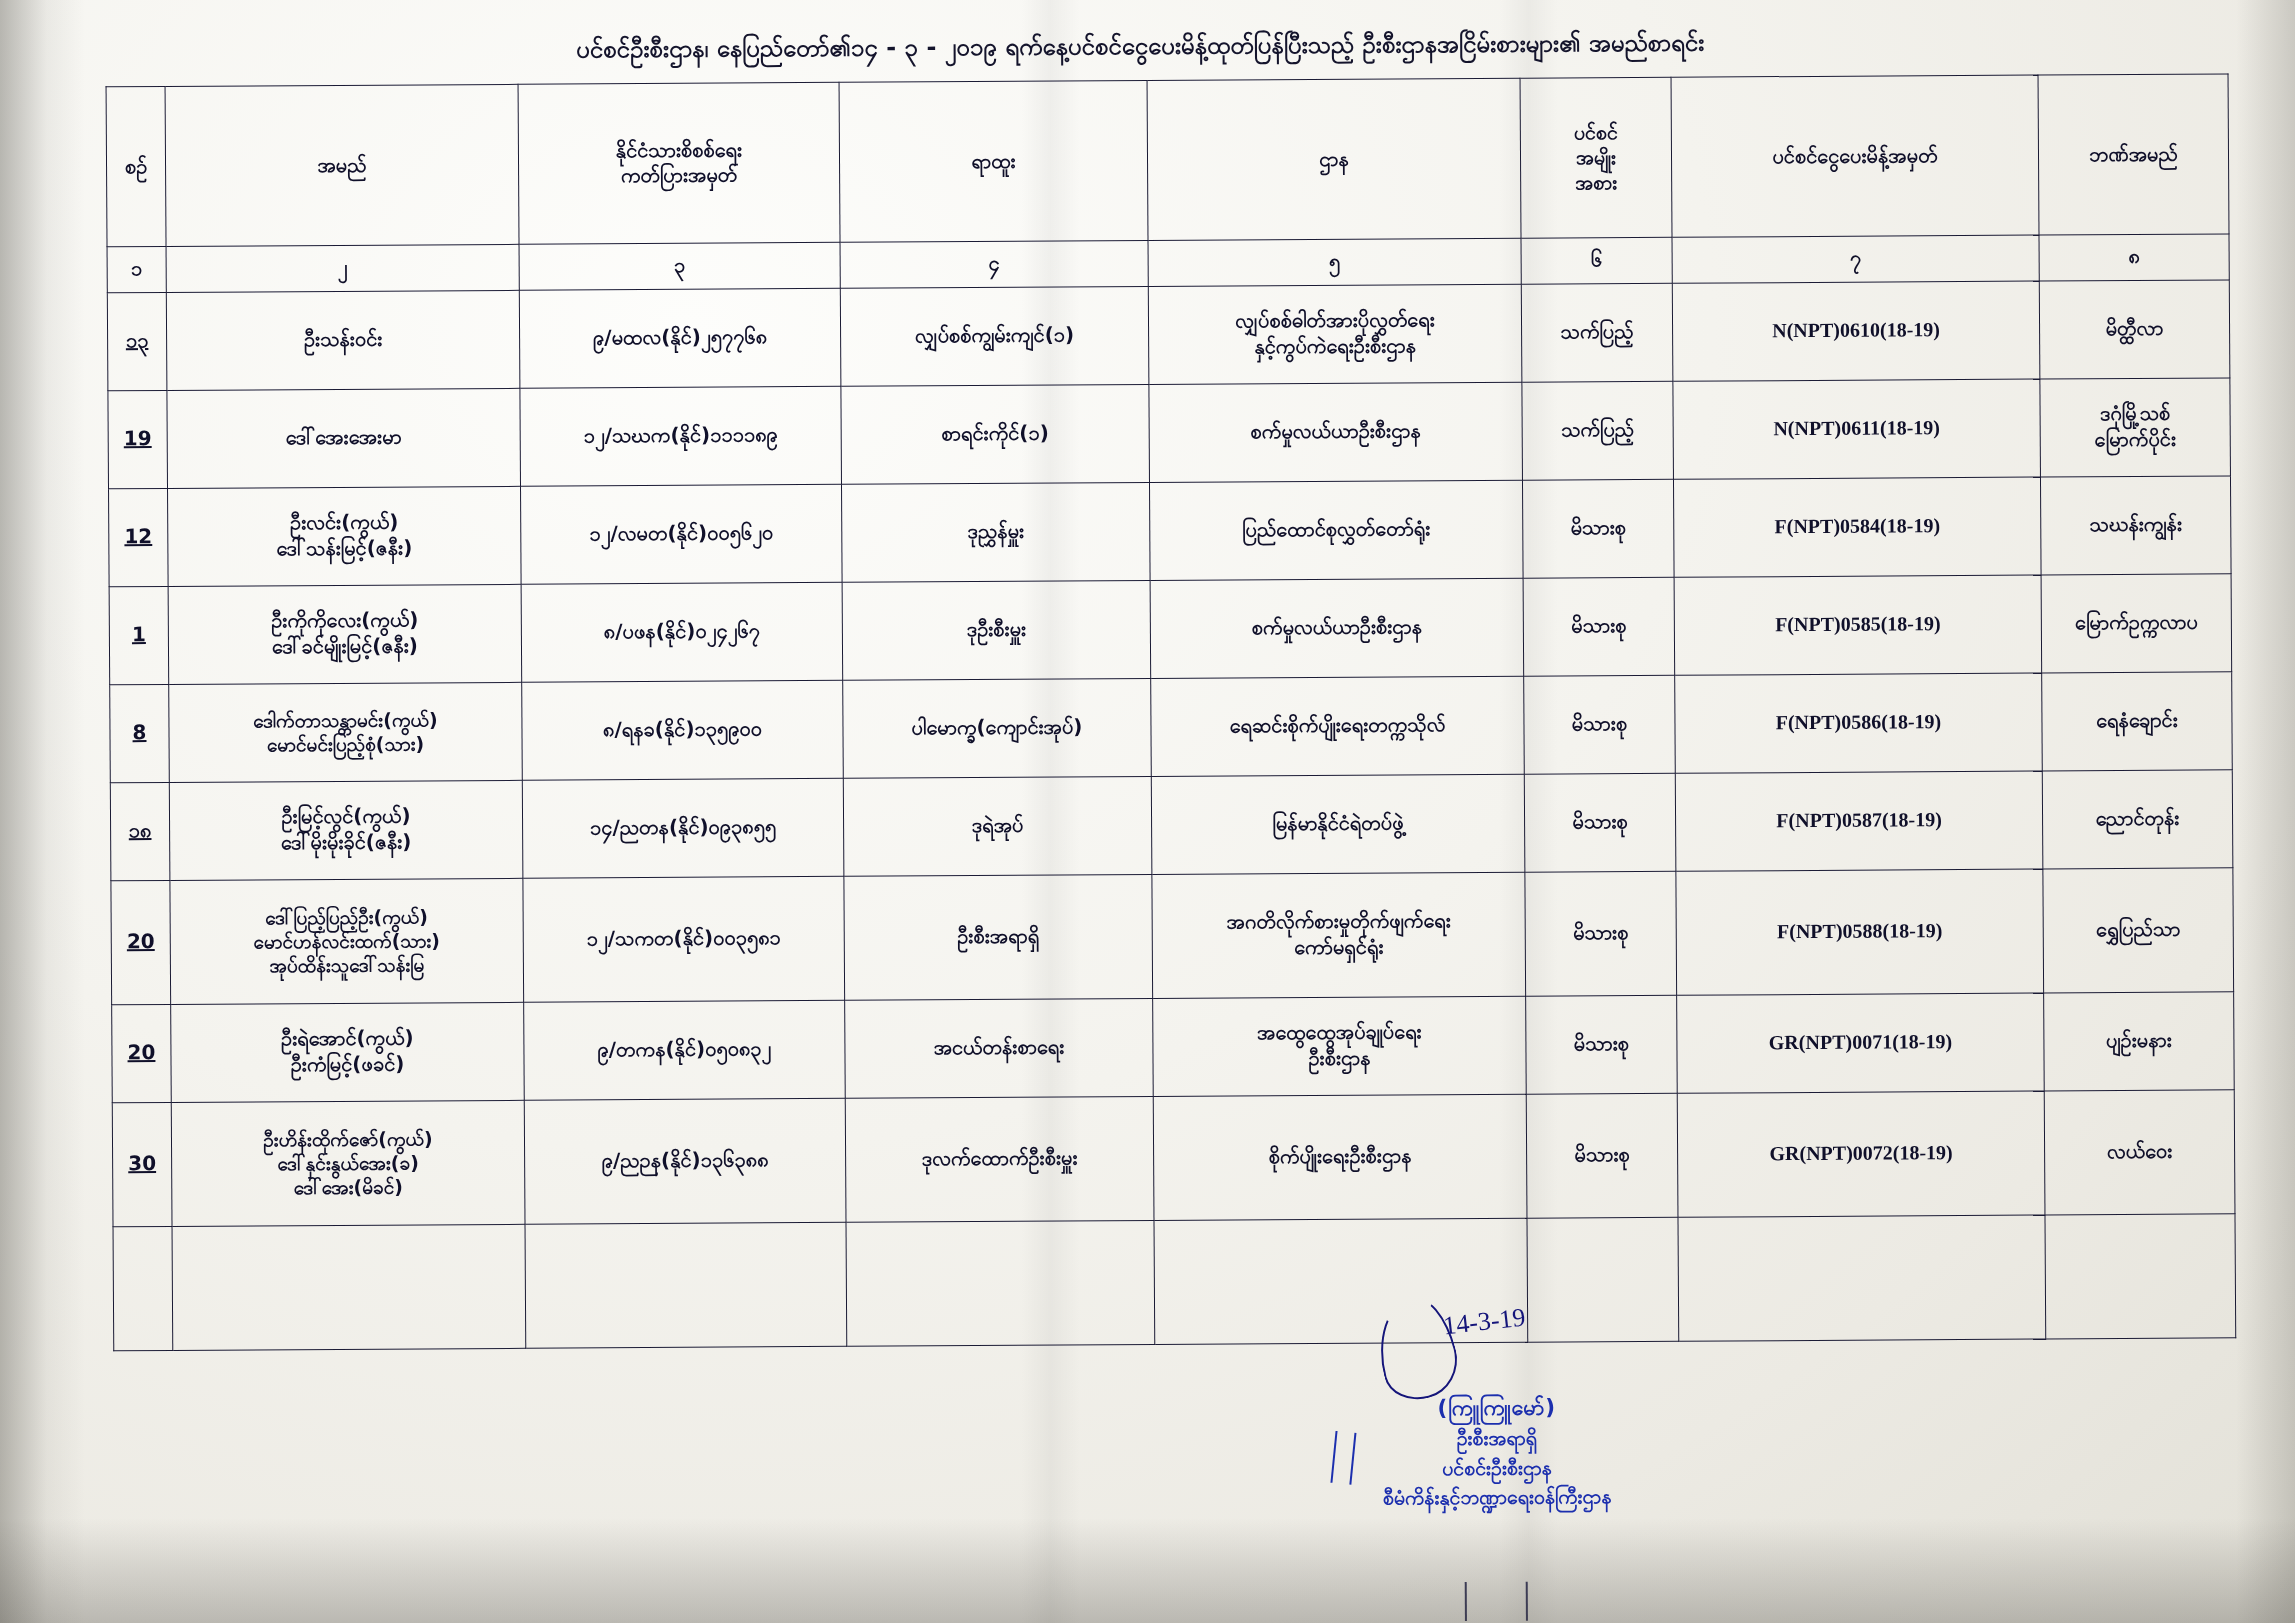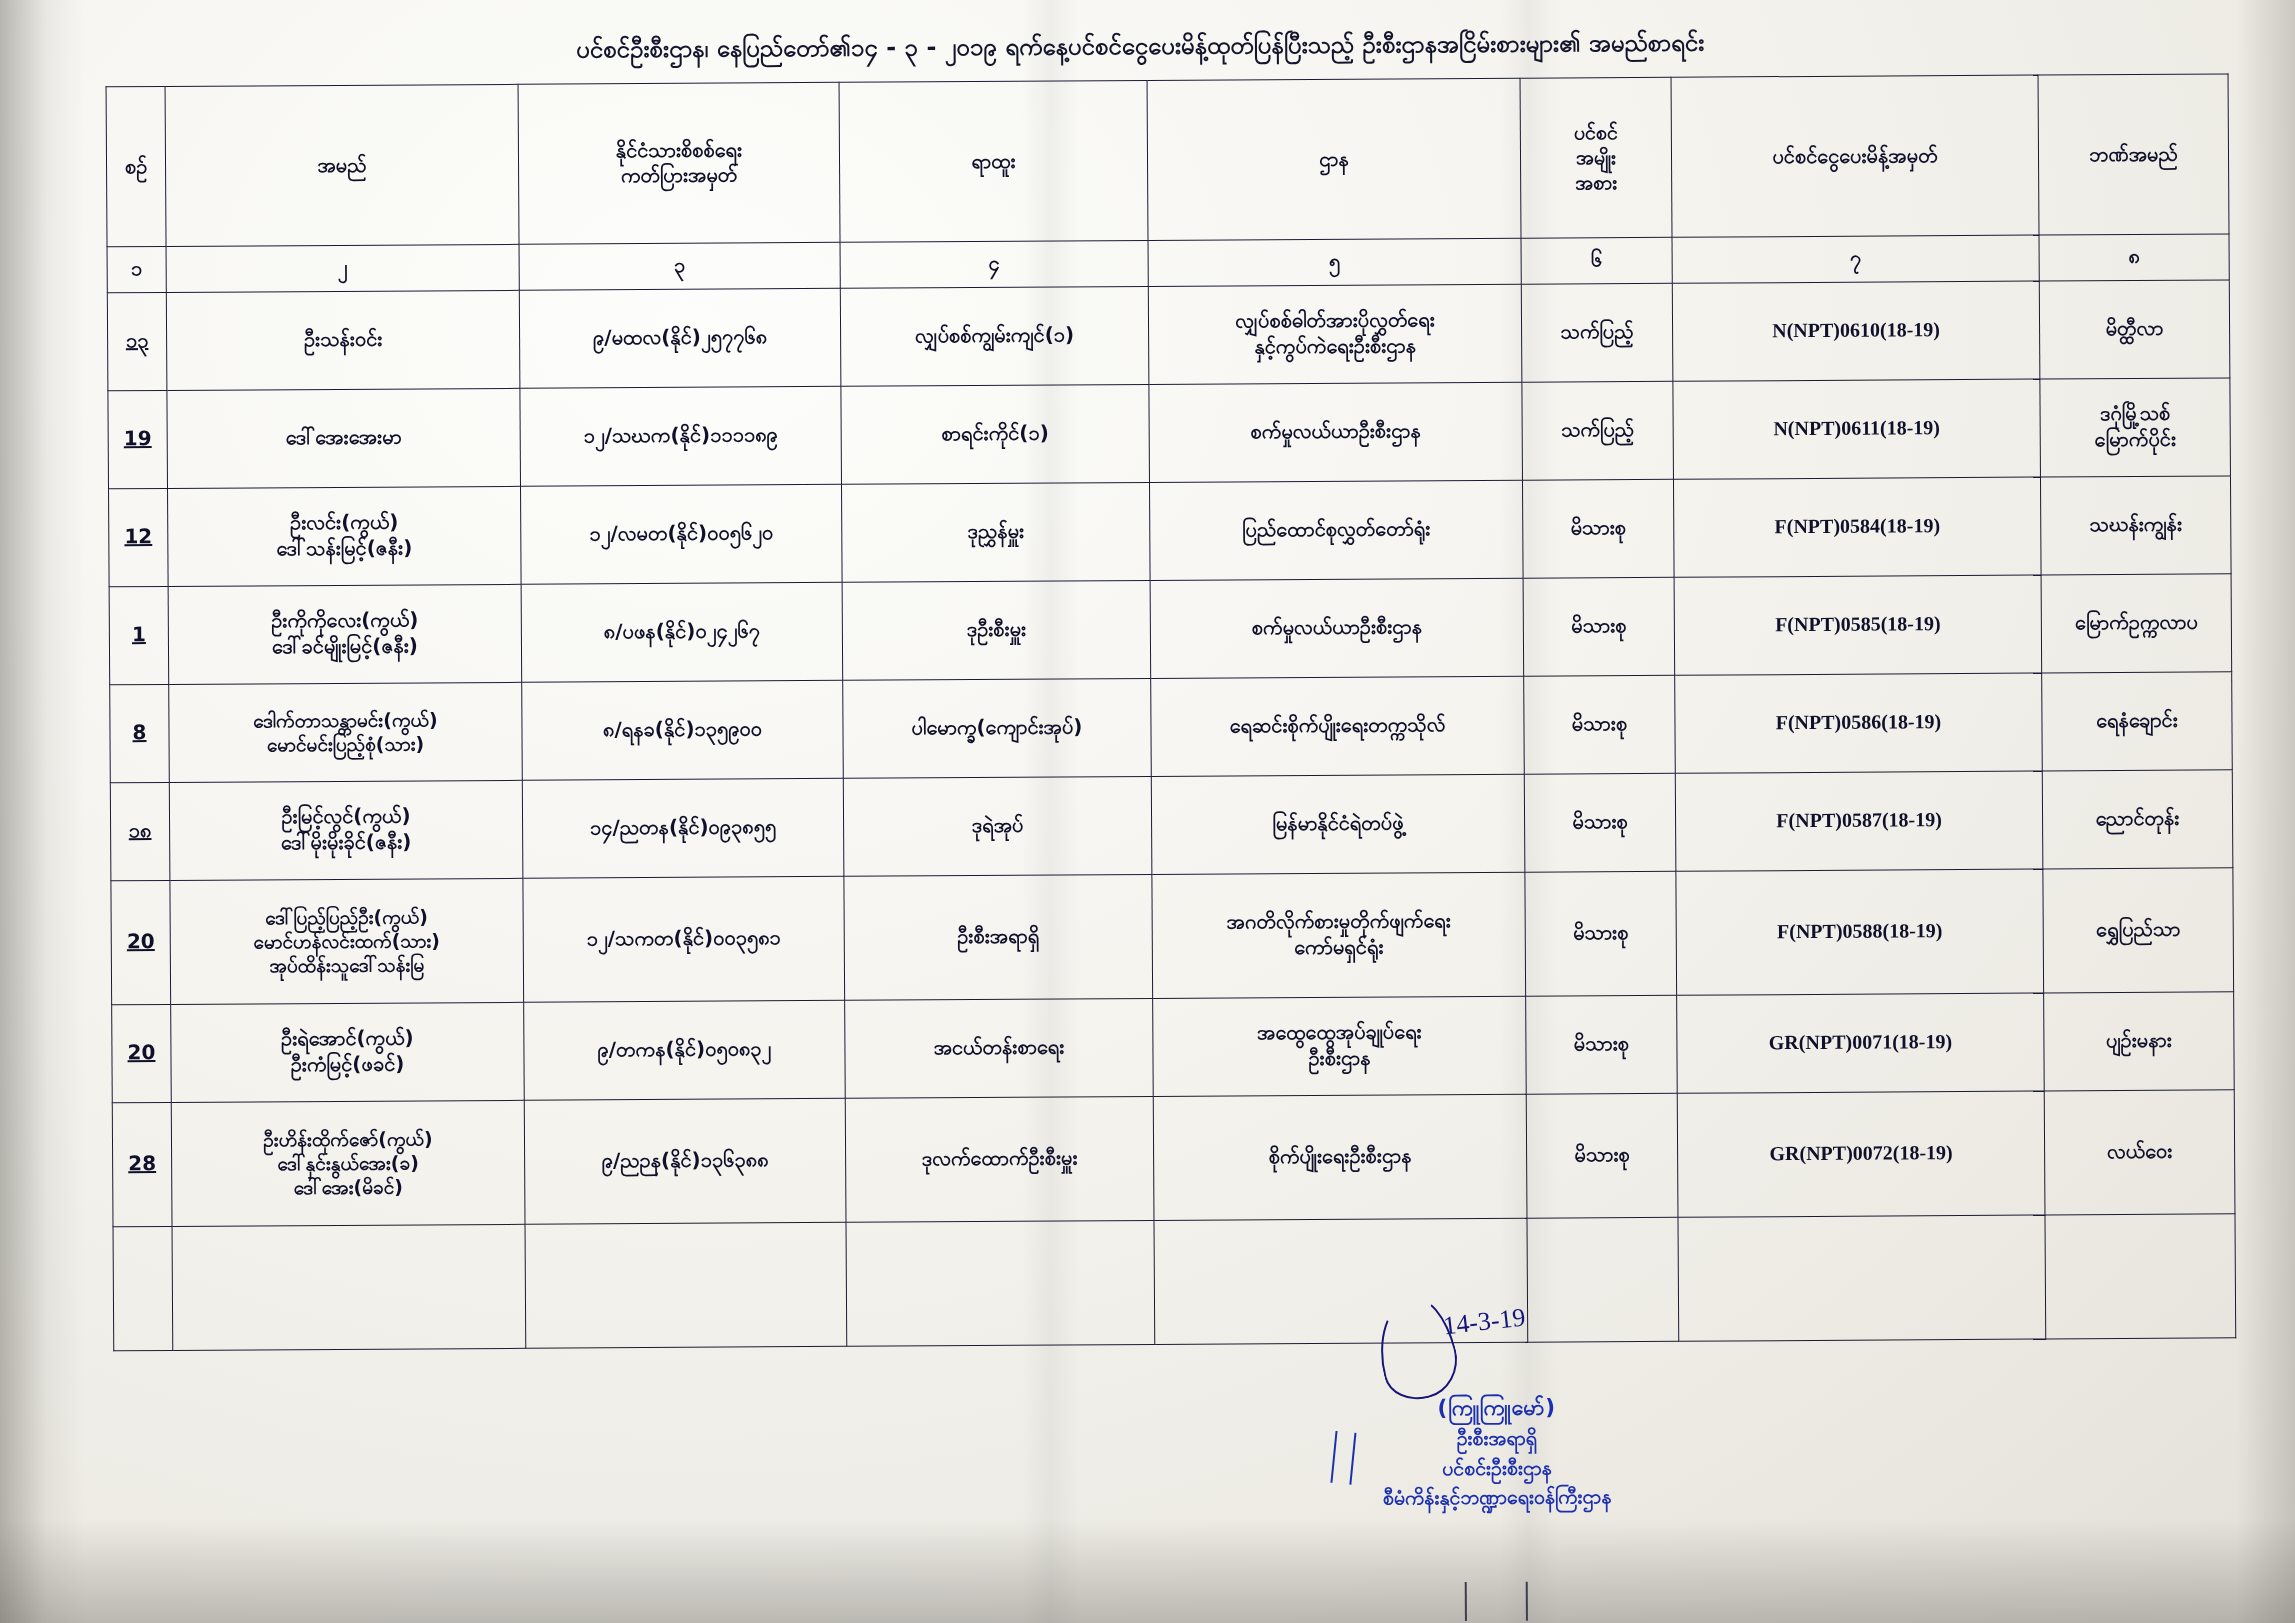--- a/index.html
+++ b/index.html
@@ -318,21 +318,21 @@
 ဦးကံမြင့်(ဖခင်)</td>
           <td class="cell-nrc">၉/တကန(နိုင်)၀၅၀၈၃၂</td>
           <td>အငယ်တန်းစာရေး</td>
           <td style="white-space:pre-line">အထွေထွေအုပ်ချုပ်ရေး
 ဦးစီးဌာန</td>
           <td>မိသားစု</td>
           <td class="cell-pension-no">GR(NPT)0071(18-19)</td>
           <td style="white-space:pre-line">ပျဉ်းမနား</td>
         </tr>
         <tr class="r taller">
-          <td class="cell-no">28</td>
+          <td class="cell-no">30</td>
           <td class="cell-name" style="white-space:pre-line;font-size:19px">ဦးဟိန်းထိုက်ဇော်(ကွယ်)
 ဒေါ်နှင်းနွယ်အေး(ခ)
 ဒေါ်အေး(မိခင်)</td>
           <td class="cell-nrc">၉/ညဉန(နိုင်)၁၃၆၃၈၈</td>
           <td>ဒုလက်ထောက်ဦးစီးမှူး</td>
           <td style="white-space:pre-line">စိုက်ပျိုးရေးဦးစီးဌာန</td>
           <td>မိသားစု</td>
           <td class="cell-pension-no">GR(NPT)0072(18-19)</td>
           <td style="white-space:pre-line">လယ်ဝေး</td>
         </tr>

